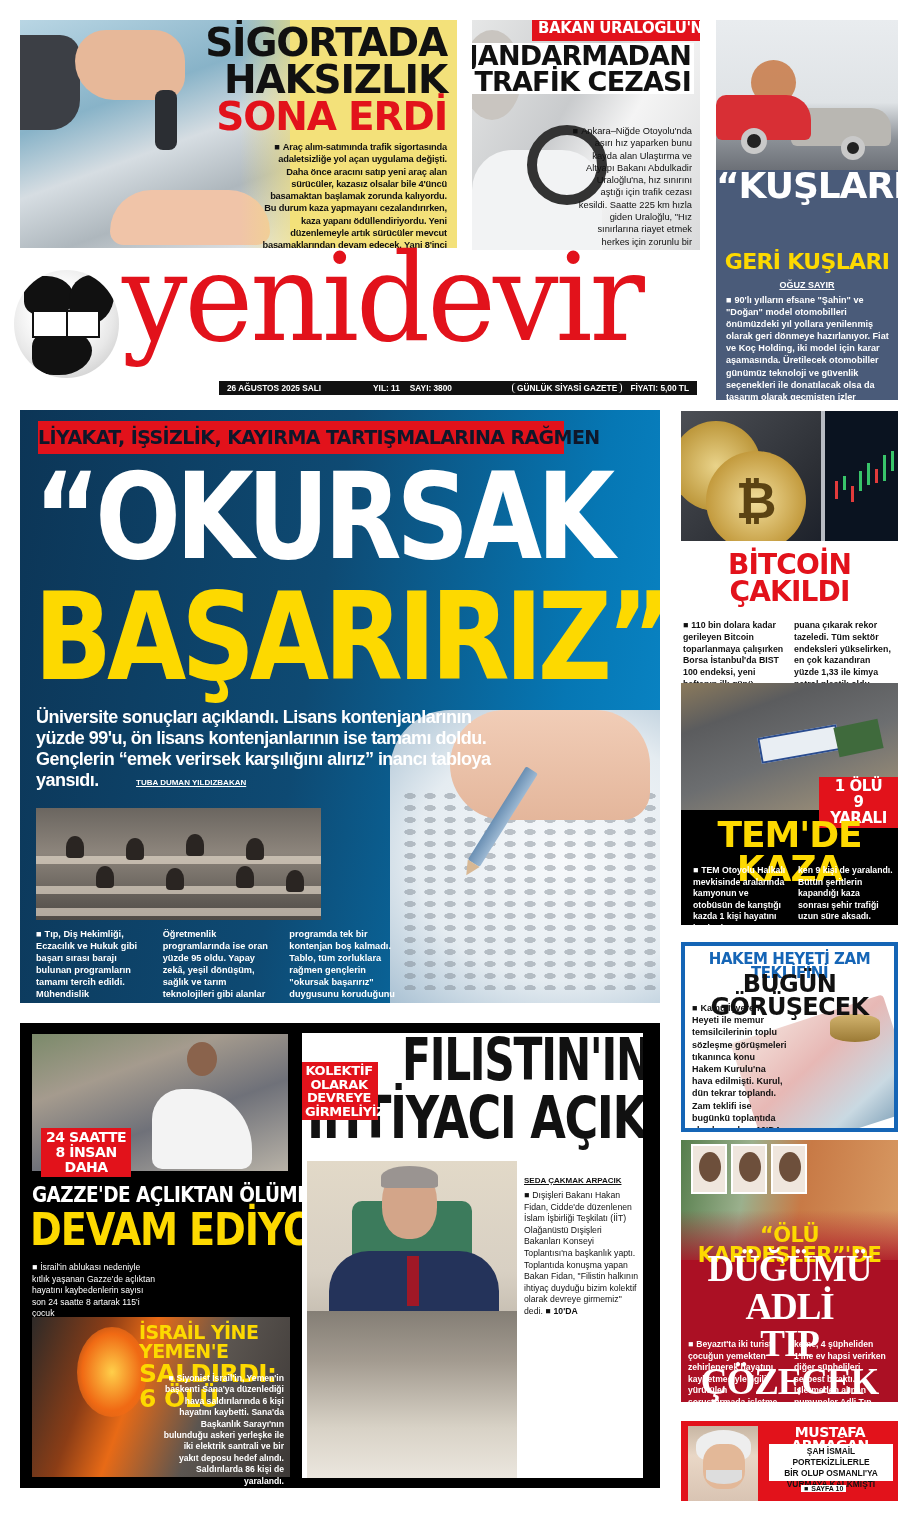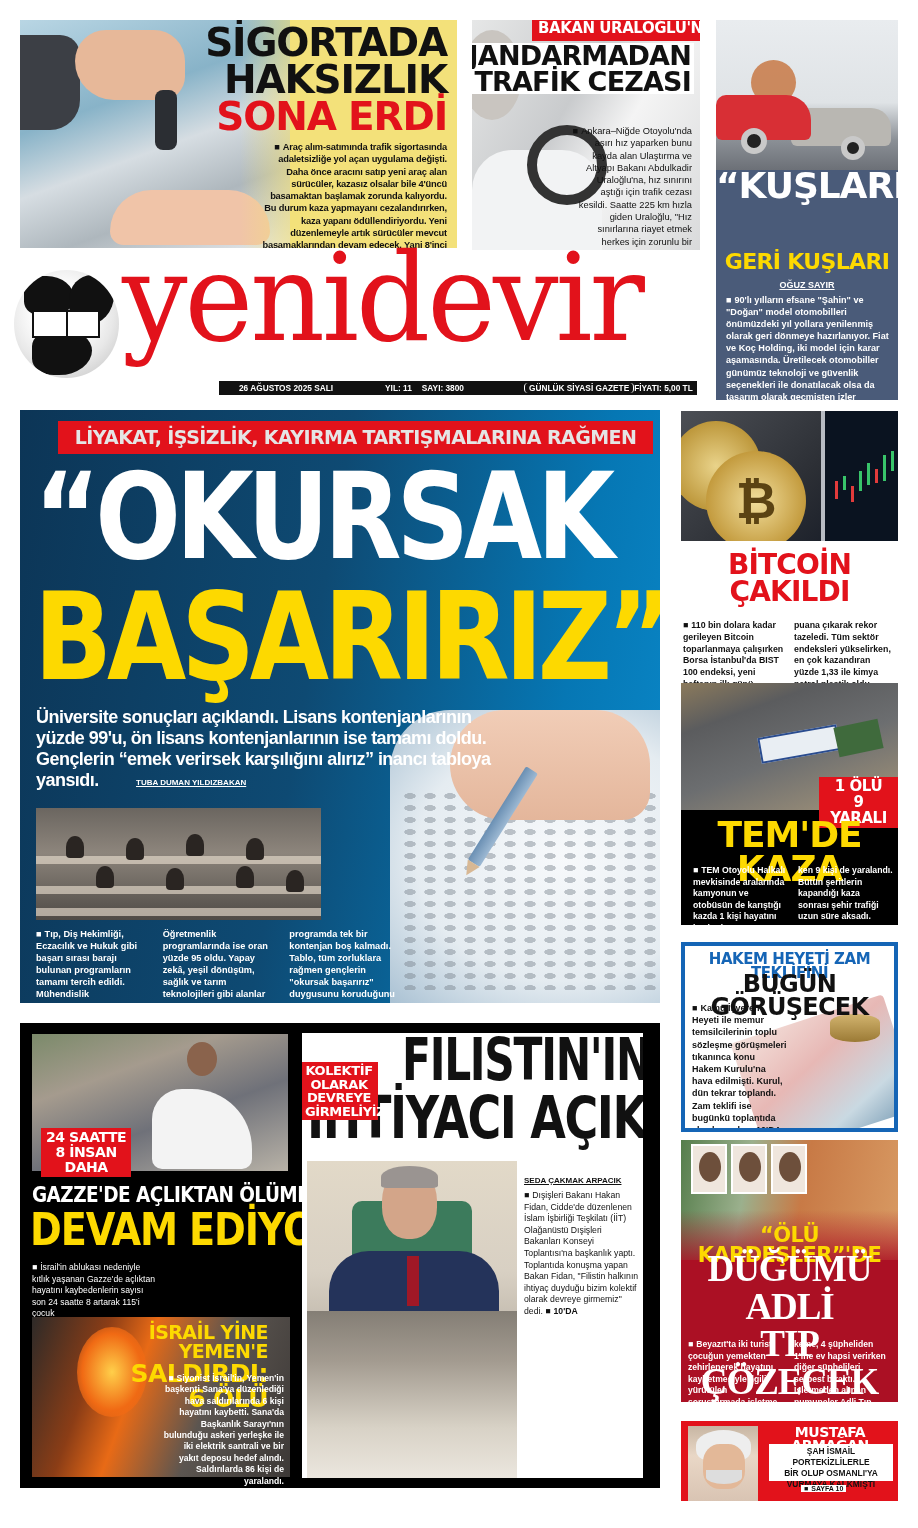--- a/index.html
+++ b/index.html
@@ -50,38 +50,38 @@
 
   
   #masthead { left: 14px; top: 260px; width: 690px; height: 140px; }
   #globe { left: 0; top: 10px; width: 105px; height: 108px; border-radius: 50%; background: radial-gradient(circle at 45% 40%, #fff 0, #fff 30%, #e8e8e8 60%, #bbb 100%); overflow: hidden; }
   #globe .land1 { left: 10px; top: 6px; width: 50px; height: 40px; background: #111; border-radius: 40% 60% 50% 40%; }
   #globe .land2 { left: 55px; top: 5px; width: 45px; height: 50px; background: #111; border-radius: 50% 40% 60% 40%; }
   #globe .land3 { left: 18px; top: 60px; width: 60px; height: 45px; background: #111; border-radius: 40% 50% 60% 40%; }
   #globe .book { left: 18px; top: 40px; width: 68px; height: 28px; background: #fff; border: 2px solid #111; }
   #globe .book::after { content: ""; position: absolute; left: 32px; top: 0; width: 2px; height: 100%; background: #111; }
   #logo { left: 108px; top: -20px; font-family: "DejaVu Serif", "Liberation Serif", serif; font-size: 116px; font-weight: 400; color: #e2121b; letter-spacing: -3px; line-height: 1; transform: scaleY(1.05); }
-  #dateline { left: 205px; top: 121px; width: 478px; height: 14px; background: #111; color: #fff; font-size: 8.3px; font-weight: 700; display: flex; align-items: center; padding: 0 20px; }
+  #dateline { left: 205px; top: 121px; width: 478px; height: 14px; background: #111; color: #fff; font-size: 8.3px; font-weight: 700; display: flex; align-items: center; padding: 0 8px; }
   #dateline span { white-space: nowrap; }
   #dateline .gap1 { margin-left: 52px; }
   #dateline .gap2 { margin-left: 10px; }
   #dateline .center { margin-left: 60px; padding: 0 4px; border-left: 1px solid #fff; border-right: 1px solid #fff; border-radius: 4px; }
   #dateline .price { margin-left: auto; }
 
   
   #lead { left: 20px; top: 410px; width: 640px; height: 593px; overflow: hidden; background: #0e3b5e; }
   #lead .bg { left: 0; top: 0; width: 640px; height: 593px; background: linear-gradient(100deg, #0c3556 0%, #0e4a73 45%, #0677b4 80%, #0a88c9 100%); }
   #lead .sheet { left: 370px; top: 300px; width: 290px; height: 293px; background: radial-gradient(ellipse at 60% 50%, #f7f9fb 0%, #e5ecf1 60%, #a9c1d3 100%); border-radius: 60px 0 0 0; }
   #lead .bubbles { left: 380px; top: 380px; width: 260px; height: 200px;
     background-image: radial-gradient(ellipse 6px 3px, rgba(120,130,140,.45) 90%, transparent 100%);
     background-size: 20px 12px; }
   #lead .fingers { left: 430px; top: 300px; width: 200px; height: 110px; background: linear-gradient(180deg, #f1cdb7, #e4b69b); border-radius: 60px 60px 30px 60px; }
   #lead .pencil { left: 505px; top: 360px; width: 14px; height: 110px; background: linear-gradient(90deg, #6a8fb3, #9db9d3); transform: rotate(32deg); transform-origin: top; border-radius: 2px; }
   #lead .pencil::after { content: ""; position: absolute; left: 0; bottom: -14px; border-left: 7px solid transparent; border-right: 7px solid transparent; border-top: 14px solid #d8b894; }
-  #lead .kicker { left: 18px; top: 11px; width: 595px; height: 33px; background: #e2121b; color: #e5e5e5; font-size: 19px; text-align: center; line-height: 33px; white-space: nowrap; margin-left: 20px; }
+  #lead .kicker { left: 18px; top: 11px; width: 526px; height: 33px; background: #e2121b; color: #0f172a; font-size: 19px; text-align: center; line-height: 33px; white-space: nowrap; }
   #lead .title1 { left: 14px; top: 50px; color: #fff; font-size: 120px; letter-spacing: -0.05em; white-space: nowrap; transform: scaleX(0.84); transform-origin: left top; }
   #lead .title2 { left: 14px; top: 170px; color: #fdd900; font-size: 122px; letter-spacing: -0.05em; white-space: nowrap; transform: scaleX(0.84); transform-origin: left top; }
   #lead .deck { left: 16px; top: 297px; width: 470px; color: #fff; font-size: 18px; line-height: 21px; font-weight: 700; letter-spacing: -0.03em; }
   #lead .byline { left: 116px; top: 368px; color: #fff; font-size: 8px; font-weight: 700; text-decoration: underline; }
   #lead .photo { left: 16px; top: 398px; width: 285px; height: 112px; background: linear-gradient(180deg, #6b6660 0%, #8d857c 40%, #4f4b46 100%); overflow: hidden; }
   #lead .photo .row { position: absolute; left: 0; width: 100%; height: 8px; background: rgba(230,220,205,.65); }
   #lead .photo .p { position: absolute; width: 18px; height: 22px; border-radius: 50% 50% 4px 4px; background: #2a2522; }
   #lead .cols { left: 16px; top: 518px; width: 370px; display: flex; gap: 10px; color: #fff; }
   #lead .cols div { width: 118px; font-size: 9.2px; line-height: 12.1px; font-weight: 700; }
 
@@ -137,21 +137,21 @@
   #gaza .photo1 { left: 12px; top: 11px; width: 256px; height: 137px; background: linear-gradient(160deg, #7b8a6a 0%, #a59b8e 30%, #6f7179 60%, #b8b2a7 100%); }
   #gaza .photo1 .cloth { left: 120px; top: 55px; width: 100px; height: 80px; background: #f3f3f3; border-radius: 30px 60px 10px 10px; }
   #gaza .photo1 .man { left: 155px; top: 8px; width: 30px; height: 34px; background: #8a634c; border-radius: 50%; }
   #gaza .badge1 { left: 21px; top: 105px; background: #e2121b; color: #fff; font-size: 14px; line-height: 15px; text-align: center; padding: 2px 5px; }
   #gaza .g1 { left: 12px; top: 163px; width: 260px; color: #fff; font-size: 21px; white-space: nowrap; transform: scaleX(0.88); transform-origin: left top; }
   #gaza .g2 { left: 10px; top: 186px; color: #fdd900; font-size: 44px; white-space: nowrap; transform: scaleX(0.87); transform-origin: left top; }
   #gaza .gtxt { left: 12px; top: 239px; width: 262px; display: flex; gap: 10px; color: #fff; }
   #gaza .gtxt div { width: 126px; font-size: 8.6px; line-height: 11.6px; font-weight: 400; }
   #gaza .photo2 { left: 12px; top: 294px; width: 258px; height: 160px; background: linear-gradient(110deg, #2d2a28 0%, #8b3d16 25%, #e86a16 40%, #5b5550 65%, #3c3836 100%); }
   #gaza .photo2 .fire { left: 45px; top: 10px; width: 70px; height: 90px; background: radial-gradient(ellipse, #ffcf4a 0%, #f06a14 60%, rgba(200,60,10,0) 100%); border-radius: 50%; }
-  #gaza .y1 { left: 108px; top: 300px; color: #fdd900; font-size: 19px; line-height: 1; text-align: right; width: 140px; }
+  #gaza .y1 { left: 119px; top: 300px; color: #fdd900; font-size: 19px; line-height: 1; text-align: left; width: 140px; }
   #gaza .ytxt { left: 142px; top: 350px; width: 122px; color: #fff; font-size: 8.6px; line-height: 11.4px; font-weight: 700; text-align: right; }
 
   #filistin { left: 302px; top: 1033px; width: 341px; height: 445px; background: #fff; overflow: hidden; }
   #filistin .kicker { left: -2px; top: 5px; background: #e2121b; color: #fff; font-size: 13px; line-height: 13.5px; padding: 2px 5px; text-align: center; width: 78px; margin-top: 24px; }
   #filistin .t1 { left: 100px; top: 0px; color: #111; font-size: 58px; white-space: nowrap; transform: scaleX(0.73); transform-origin: left top; }
   #filistin .t2 { left: 5px; top: 57px; color: #111; font-size: 59px; white-space: nowrap; transform: scaleX(0.78); transform-origin: left top; }
   #filistin .photo { left: 5px; top: 128px; width: 210px; height: 317px; background: linear-gradient(180deg, #e2d9c8 0%, #d8d0c3 35%, #b9b1a5 60%, #dbd4cb 100%); overflow: hidden; }
   #filistin .photo .chair { left: 45px; top: 40px; width: 120px; height: 80px; background: #3c7b5c; border-radius: 10px; }
   #filistin .photo .head { left: 75px; top: 8px; width: 55px; height: 70px; background: #d3a589; border-radius: 45%; }
   #filistin .photo .hair { left: 74px; top: 5px; width: 57px; height: 22px; background: #9a9491; border-radius: 50% 50% 10% 10%; }

